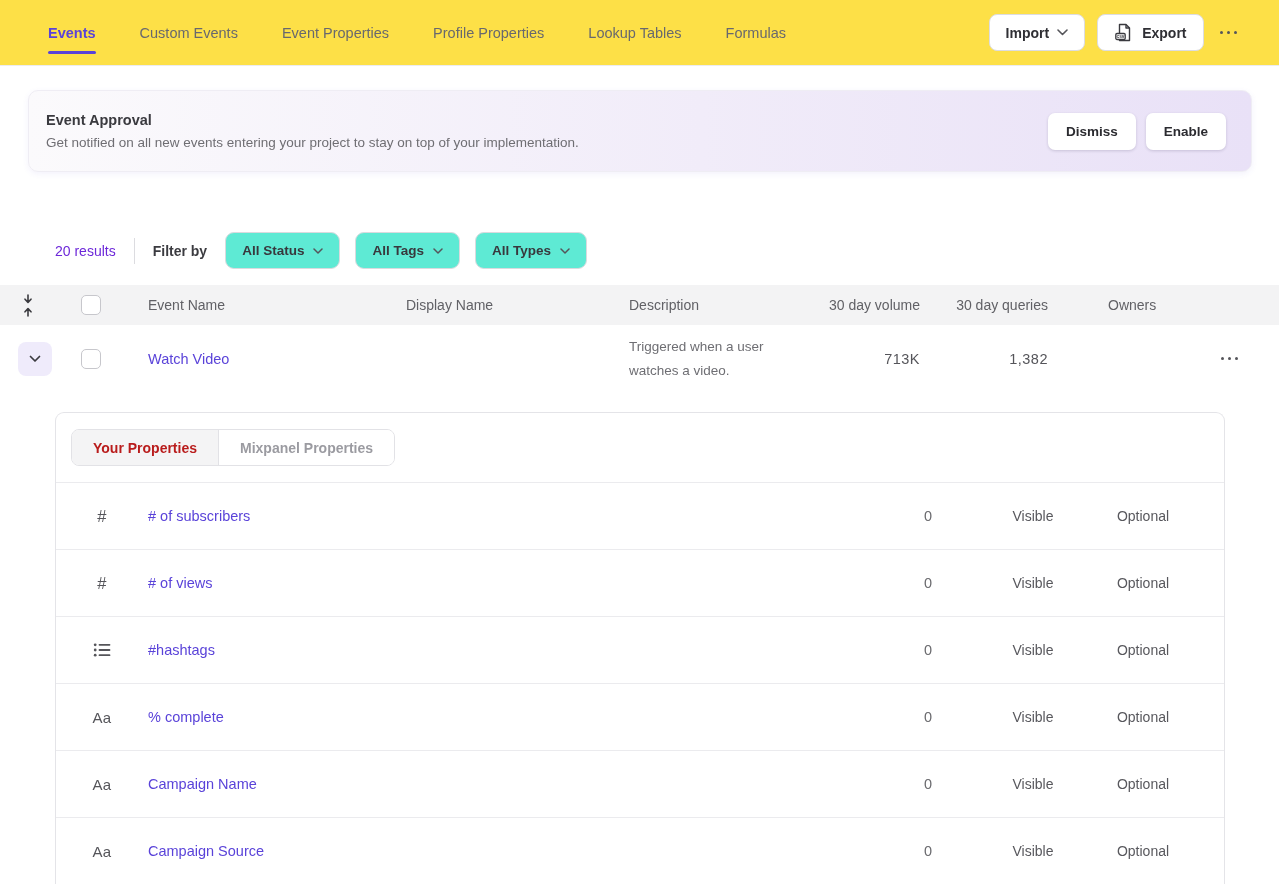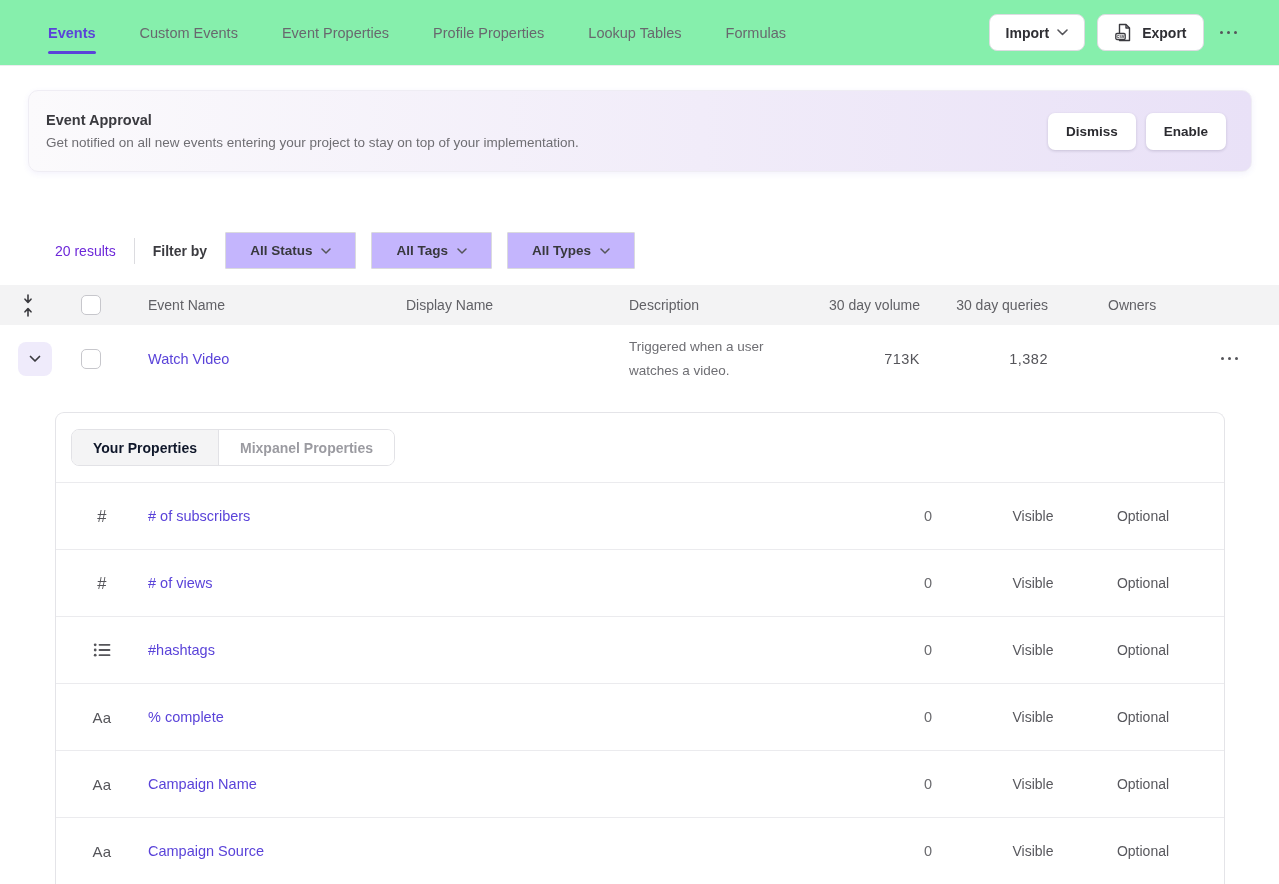--- a/index.html
+++ b/index.html
@@ -1,21 +1,21 @@
 <!DOCTYPE html>
 <html><head>
 <meta charset="utf-8">
 <style>
   * { margin:0; padding:0; box-sizing:border-box; }
   html,body { width:1279px; height:884px; overflow:hidden; background:#fff;
     font-family:"Liberation Sans", sans-serif; color:#3a3a3f; }
 
   
   .topnav { height:66px; display:flex; align-items:center; justify-content:space-between;
-    border-bottom:1px solid #ececef; background:#86efac; }
+    border-bottom:1px solid #ececef; background:#fde047; }
   .nav-tabs { display:flex; gap:44px; margin-left:48px; }
   .nav-tab { position:relative; font-size:14.5px; color:#68686e; cursor:pointer; white-space:nowrap; }
   .nav-tab.active { color:#5a43d9; font-weight:700; }
   .nav-tab.active::after { content:""; position:absolute; left:0; right:0; bottom:-13px;
     height:3px; border-radius:2px; background:#5a43d9; }
   .nav-actions { display:flex; align-items:center; gap:12px; margin-right:38px; }
   .btn { display:inline-flex; align-items:center; gap:8px; height:37px; padding:0 16px;
     background:#fff; border:1px solid #dcdce1; border-radius:8px; font-size:14px;
     font-weight:600; color:#2f2f34; cursor:pointer; font-family:inherit; }
   .more-btn { display:inline-flex; gap:3.5px; align-items:center; padding:6px 4px; background:none;
@@ -32,22 +32,22 @@
   .banner-actions { display:flex; gap:10px; }
   .banner-btn { height:37px; padding:0 18px; background:#fff; border:none; border-radius:7px;
     box-shadow:0 1px 3px rgba(40,35,70,0.18); font-size:13.5px; font-weight:600;
     color:#2b2b30; cursor:pointer; font-family:inherit; }
 
   
   .filter-row { margin:60px 20px 16px 55px; height:37px; display:flex; align-items:center; }
   .results-count { font-size:14px; font-weight:400; color:#6d28d9; }
   .v-divider { width:1px; height:26px; background:#dcdce0; margin:0 18px; }
   .filter-by { font-size:14px; font-weight:600; color:#3b3b40; margin-right:18px; }
-  .pill { display:inline-flex; align-items:center; gap:9px; height:37px; padding:0 24px;
-    background:#c4b5fd; border:1px solid #dadade; border-radius:1px; font-size:13.5px;
+  .pill { display:inline-flex; align-items:center; gap:9px; height:37px; padding:0 16px;
+    background:#5eead4; border:1px solid #dadade; border-radius:9px; font-size:13.5px;
     font-weight:700; color:#38383d; cursor:pointer; margin-right:15px; font-family:inherit; }
   .search-box { margin-left:auto; width:182px; height:35px; background:#f4f4f6; border-radius:7px;
     display:flex; align-items:center; padding:0 10px; gap:9px; }
   .search-box input { border:none; background:transparent; outline:none; font-size:14px;
     color:#3a3a3f; width:100%; font-family:inherit; }
   .search-box input::placeholder { color:#90909a; }
 
   
   .tbl-grid { display:grid;
     grid-template-columns:56px 74px 276px 223px 176px 115px 128px 132px 1fr;
@@ -68,21 +68,21 @@
   .collapse-icon-wrap { display:flex; justify-content:center; }
 
   
   .panel { margin-left:55px; width:1170px; height:472px; border:1px solid #e4e4e8;
     border-bottom:none; border-radius:9px 9px 0 0; margin-top:20px; background:#fff; }
   .panel-header { height:69px; padding:16px 0 0 15px; }
   .seg-control { display:inline-flex; height:37px; border:1px solid #e2e2e6; border-radius:8px;
     overflow:hidden; }
   .seg { display:flex; align-items:center; padding:0 21px; font-size:14px; font-weight:600;
     cursor:pointer; background:#fff; color:#9b9ba1; }
-  .seg.active { background:#f4f4f5; color:#0f172a; border-right:1px solid #e2e2e6; }
+  .seg.active { background:#f4f4f5; color:#b91c1c; border-right:1px solid #e2e2e6; }
   .prop-row { display:grid; grid-template-columns:92px 1fr 110px 110px 110px;
     padding-right:26px; height:67px; align-items:center; border-top:1px solid #ebebee; }
   .prop-icon { display:flex; justify-content:center; align-items:center; width:92px;
     color:#55555a; }
   .glyph { font-size:16.5px; color:#55555a; font-weight:500; letter-spacing:0.3px; }
   .prop-name { font-size:14px; }
   .prop-zero { text-align:right; padding-right:46px; font-size:14.5px; color:#6a6a6e; }
   .prop-vis, .prop-status { text-align:center; font-size:14px; color:#58585d; }
 </style>
 </head>

